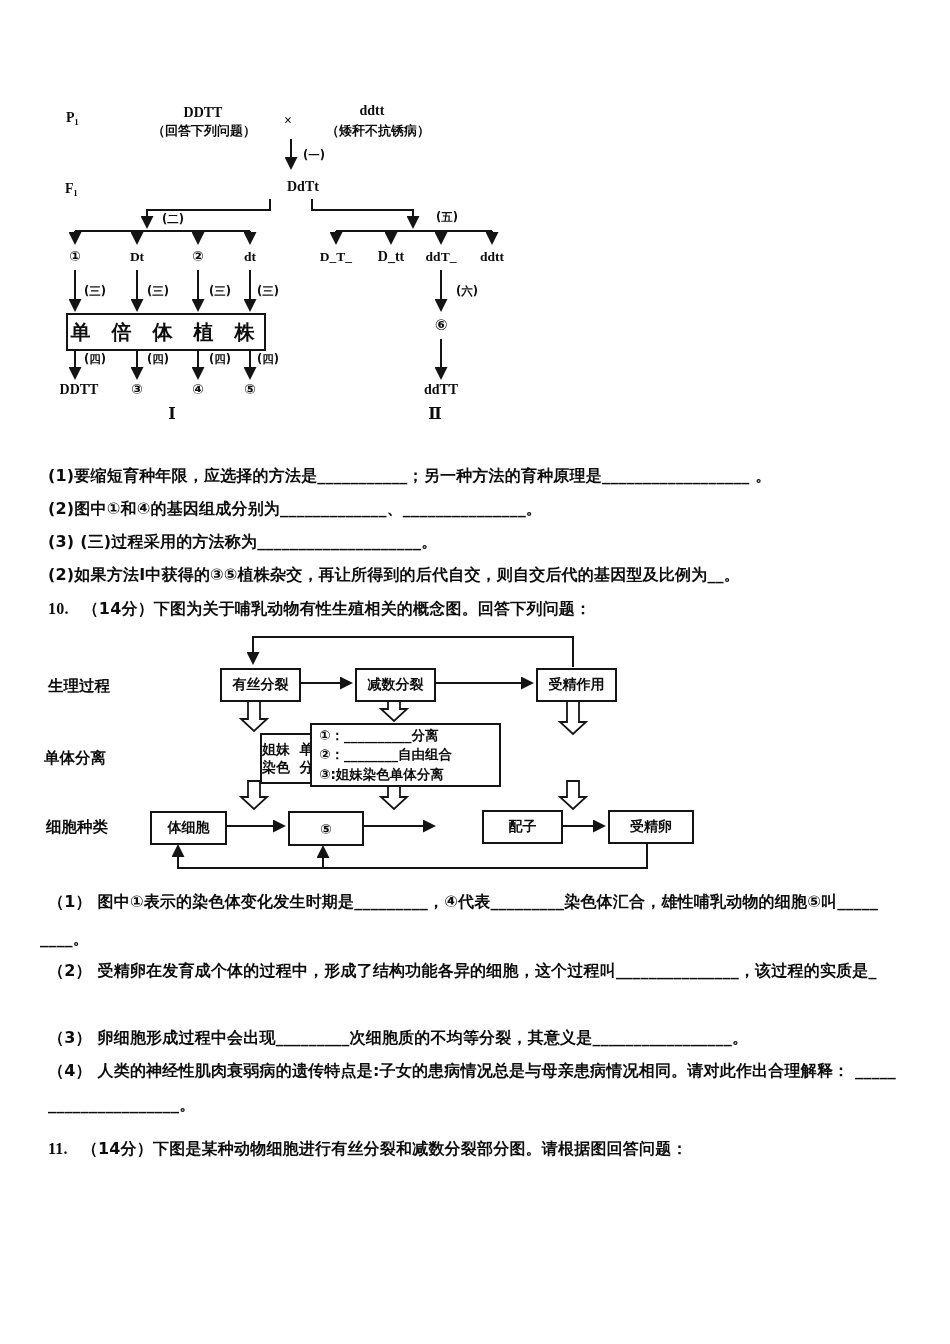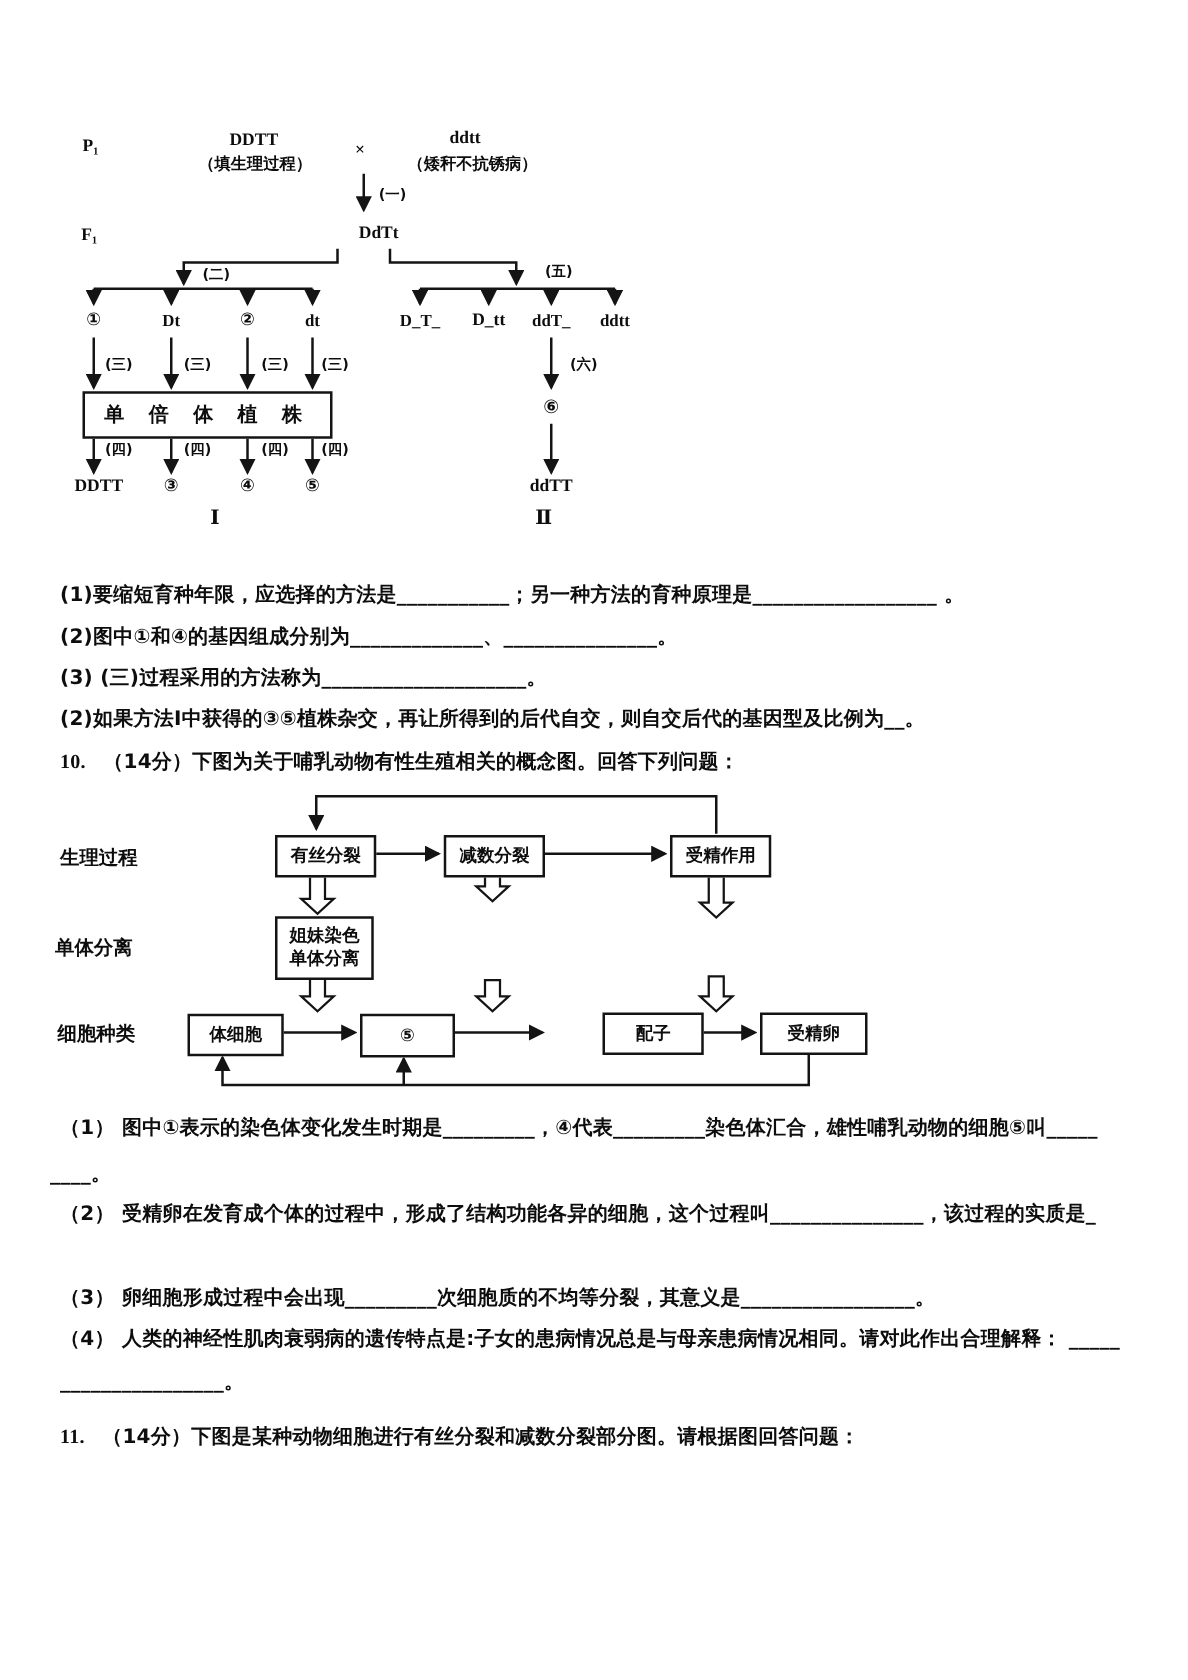--- a/index.html
+++ b/index.html
@@ -6,27 +6,27 @@
   .page{position:relative;width:950px;height:1344px;background:#ffffff;overflow:hidden;
         font-family:"DejaVu Sans","Liberation Sans",sans-serif;color:#0d0d0d;}
   svg.connectors{position:absolute;left:0;top:0;pointer-events:none;}
   .abs{position:absolute;white-space:nowrap;}
   .gen{font-family:"Liberation Serif","DejaVu Serif",serif;font-weight:700;}
   .d1-label{font-weight:700;font-size:13px;}
   .d1-step{font-weight:700;font-size:11.5px;}
   .ctr{text-align:center;}
   .box{position:absolute;border:2px solid #141414;background:#fff;display:flex;
        align-items:center;justify-content:center;font-weight:700;font-size:14px;}
-  .box.multiline{flex-direction:column;line-height:1.25;}
+  .box.multiline{line-height:1.25;margin-left:40px;}
   .box.leftalign{align-items:flex-start;justify-content:center;flex-direction:column;
        padding-left:7px;font-size:13.5px;line-height:1.45;}
   .rowlabel{font-weight:700;font-size:15.5px;font-family:"DejaVu Serif","Liberation Serif",serif;}
   .qline{position:absolute;white-space:nowrap;font-weight:700;font-size:16px;letter-spacing:0.2px;}
   .qnum{font-family:"Liberation Serif","DejaVu Serif",serif;font-weight:700;margin-right:14px;}
-  .haploid{letter-spacing:7px;font-size:16px;}
+  .haploid{letter-spacing:7px;font-size:20px;}
 </style>
 </head>
 <body>
 
 <div class="page">
 
   <svg class="connectors" width="950" height="1344" viewBox="0 0 950 1344">
     <defs>
       <marker id="arr" viewBox="0 0 10 10" refX="8.5" refY="5" markerWidth="6.5" markerHeight="6.5" orient="auto-start-reverse">
         <path d="M0,0 L10,5 L0,10 Z" fill="#141414"></path>
@@ -73,21 +73,21 @@
       <path d="M388,699 L400,699 L400,709 L407,709 L394,721 L381,709 L388,709 Z"></path>
       <path d="M567,701 L579,701 L579,722 L586,722 L573,734 L560,722 L567,722 Z"></path>
       <path d="M248,781 L260,781 L260,797 L267,797 L254,809 L241,797 L248,797 Z"></path>
       <path d="M388,784 L400,784 L400,797 L407,797 L394,809 L381,797 L388,797 Z"></path>
       <path d="M567,781 L579,781 L579,797 L586,797 L573,809 L560,797 L567,797 Z"></path>
     </g>
   </svg>
 
   <div class="abs gen" style="left:66px;top:110px;font-size:14px;">P₁</div>
   <div class="abs gen ctr" style="left:168px;top:105px;width:70px;font-size:14px;">DDTT</div>
-  <div class="abs d1-label ctr" style="left:146px;top:122px;width:116px;">（填生理过程）</div>
+  <div class="abs d1-label ctr" style="left:146px;top:122px;width:116px;">（回答下列问题）</div>
   <div class="abs gen" style="left:284px;top:113px;font-size:14px;">×</div>
   <div class="abs gen ctr" style="left:340px;top:103px;width:64px;font-size:14px;">ddtt</div>
   <div class="abs d1-label ctr" style="left:308px;top:122px;width:140px;">（矮秆不抗锈病）</div>
   <div class="abs d1-step" style="left:303px;top:148px;">(一)</div>
   <div class="abs gen" style="left:65px;top:181px;font-size:14px;">F₁</div>
   <div class="abs gen" style="left:287px;top:179px;font-size:14px;">DdTt</div>
   <div class="abs d1-step" style="left:162px;top:212px;">(二)</div>
 
   <div class="abs d1-label ctr" style="left:61px;top:248px;width:28px;font-size:14px;">①</div>
   <div class="abs gen ctr" style="left:123px;top:249px;width:28px;font-size:13.5px;">Dt</div>
@@ -134,20 +134,25 @@
   <div class="abs rowlabel" style="left:46px;top:817px;">细胞种类</div>
 
   <div class="box" style="left:220px;top:668px;width:77px;height:30px;">有丝分裂</div>
   <div class="box" style="left:355px;top:668px;width:77px;height:30px;">减数分裂</div>
   <div class="box" style="left:536px;top:668px;width:77px;height:30px;">受精作用</div>
 
   <div class="box multiline" style="left:220px;top:733px;width:75px;height:47px;">
     <span>姐妹染色</span>
     <span>单体分离</span>
   </div>
+  <div class="box leftalign" style="left:310px;top:723px;width:180px;height:60px;">
+    <span>①：__________分离</span>
+    <span>②：________自由组合</span>
+    <span>③:姐妹染色单体分离</span>
+  </div>
 
   <div class="box" style="left:150px;top:811px;width:73px;height:30px;">体细胞</div>
   <div class="box" style="left:288px;top:811px;width:72px;height:31px;">⑤</div>
   <div class="box" style="left:438px;top:810px;width:77px;height:30px;margin-left:44px;">配子</div>
   <div class="box" style="left:608px;top:810px;width:82px;height:30px;">受精卵</div>
 
   <div class="qline" style="left:48px;top:892px;">（1） 图中①表示的染色体变化发生时期是_________，④代表_________染色体汇合，雄性哺乳动物的细胞⑤叫_____</div>
   <div class="qline" style="left:40px;top:929px;">____。</div>
   <div class="qline" style="left:48px;top:961px;">（2） 受精卵在发育成个体的过程中，形成了结构功能各异的细胞，这个过程叫_______________，该过程的实质是_</div>
   <div class="qline" style="left:48px;top:1028px;">（3） 卵细胞形成过程中会出现_________次细胞质的不均等分裂，其意义是_________________。</div>

